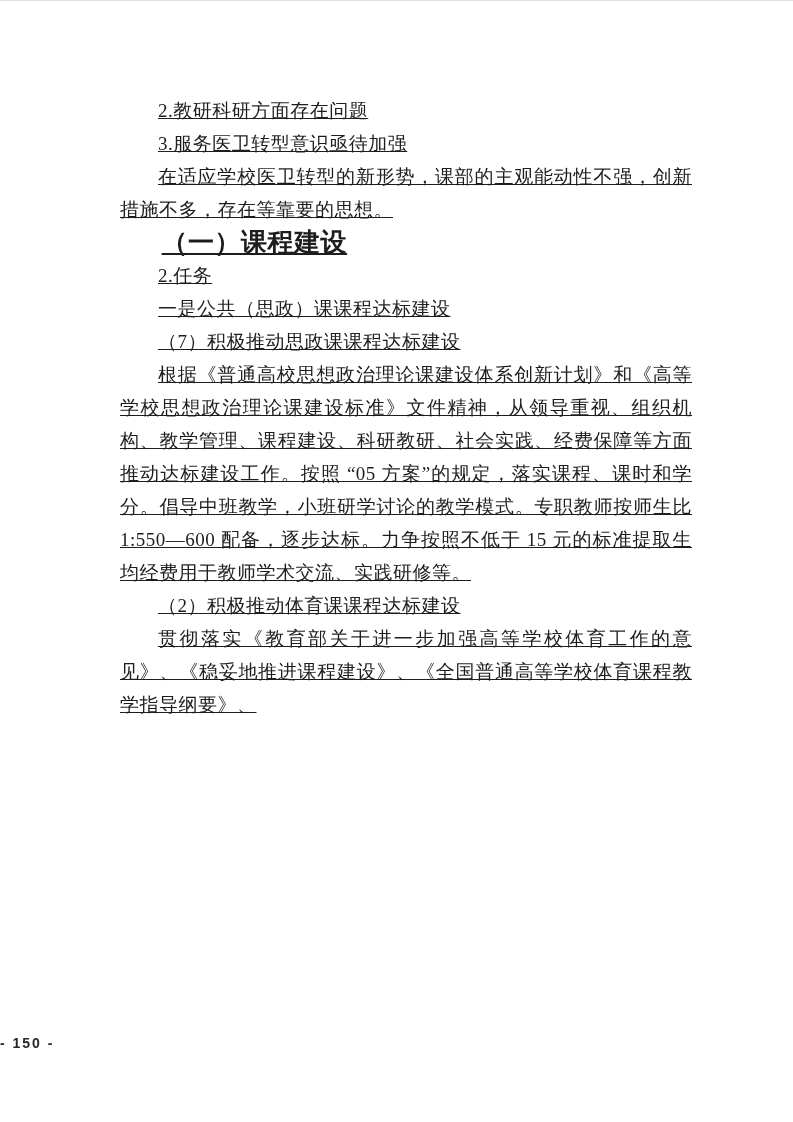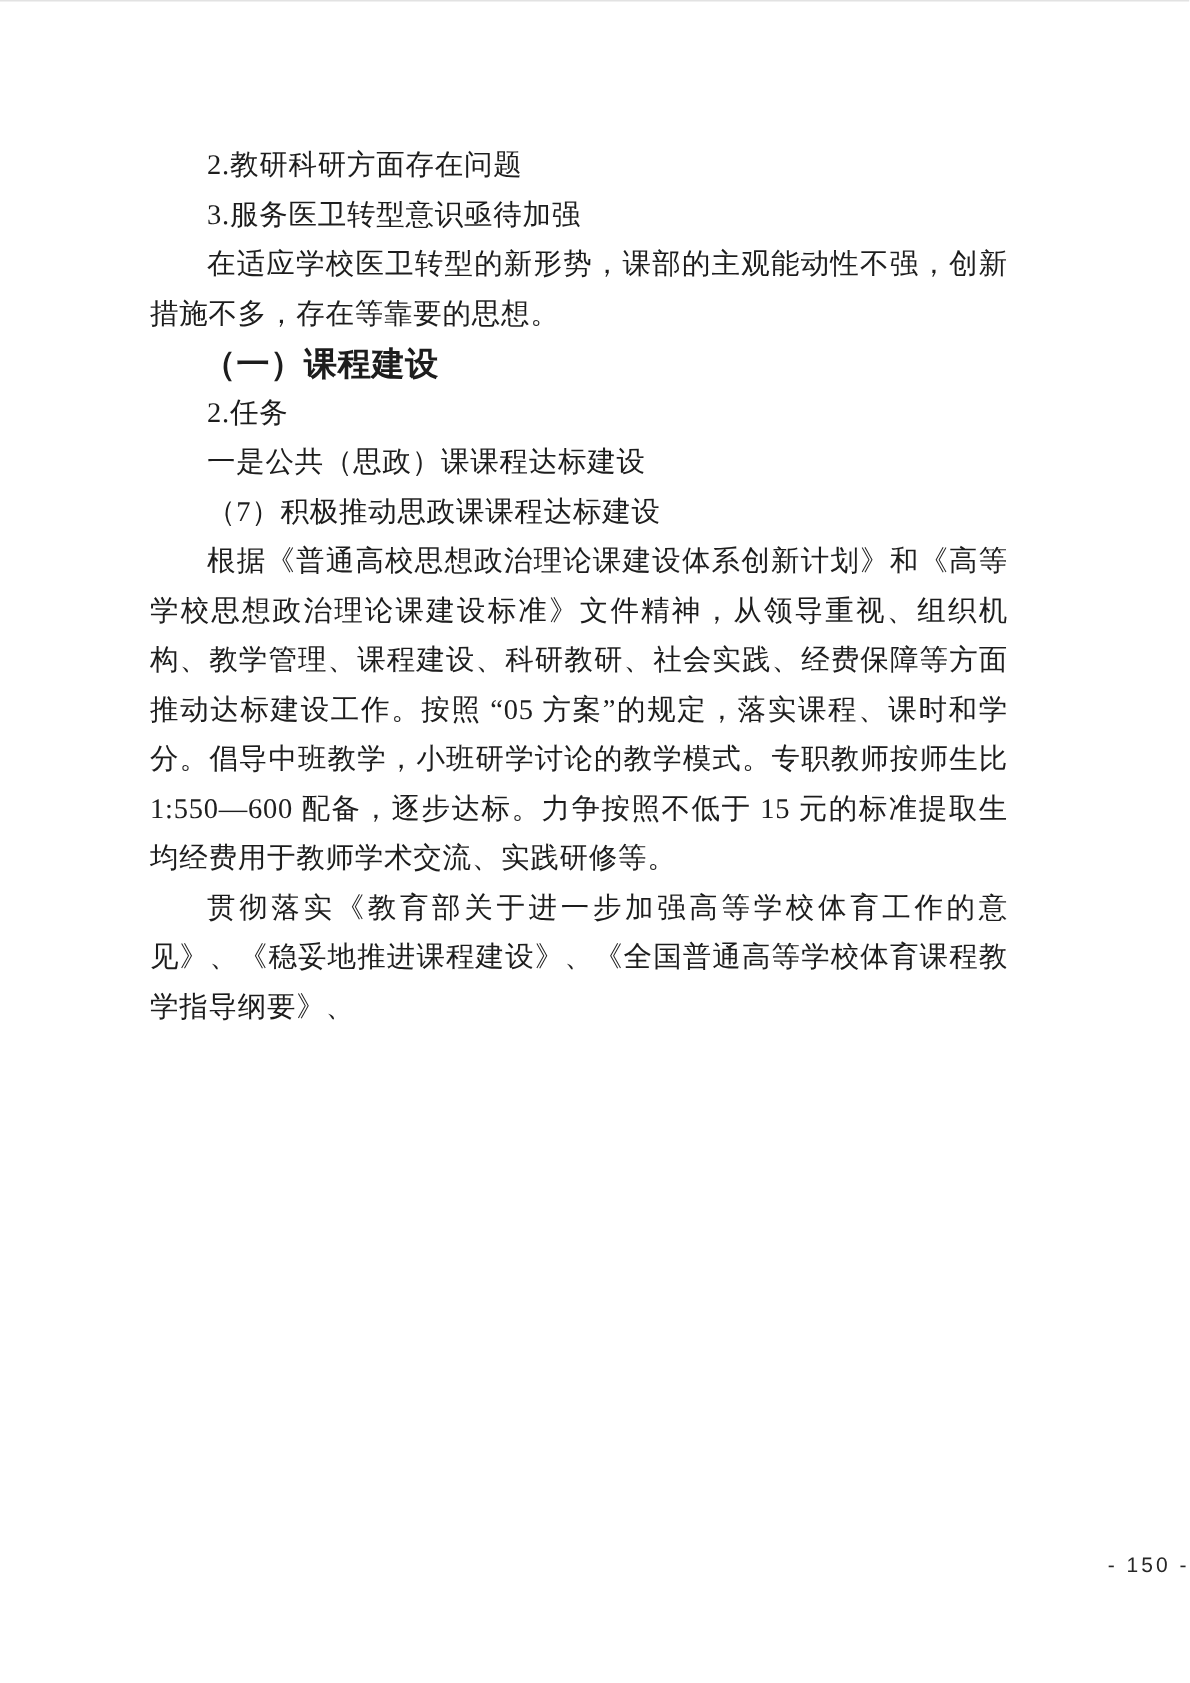--- a/index.html
+++ b/index.html
@@ -13,24 +13,25 @@
     height: 1122px;
     background: #ffffff;
     border-top: 1px solid #e2e2e2;
     overflow: hidden;
     font-family: "Liberation Serif", "DejaVu Serif", serif;
     color: #1d1d1d;
     box-sizing: border-box;
   }
   .content {
     position: absolute;
-    left: 100px;
+    left: 120px;
     top: 93px;
     width: 572px;
     text-align: justify;
+    text-decoration: underline;
   }
   .content p {
     margin: 0;
     padding: 0;
   }
   p.body-para {
     font-size: 19px;
     line-height: 33px;
     text-indent: 2em;
     letter-spacing: 0.5px;
@@ -39,49 +40,51 @@
     font-family: "Liberation Sans", "DejaVu Sans", sans-serif;
     font-weight: bold;
     font-size: 22px;
     line-height: 33px;
     text-indent: 2em;
     letter-spacing: 0.5px;
   }
   p.heading-2 {
     font-family: "Liberation Sans", "DejaVu Sans", sans-serif;
     font-weight: bold;
-    font-size: 22px;
+    font-size: 26px;
     line-height: 33px;
     text-indent: 1.6em;
     letter-spacing: 0.5px;
   }
   .footer {
     position: absolute;
     top: 1031px;
     left: 0;
     width: 100%;
-    text-align: right;
+    text-align: left;
     font-family: "Liberation Sans", "DejaVu Sans", sans-serif;
     font-size: 14px;
     line-height: 22px;
     color: #262626;
     letter-spacing: 2px;
+    font-weight: bold;
   }
 </style>
 </head>
 <body>
 
 <div class="page">
   <div class="content">
     <p class="body-para">2.教研科研方面存在问题</p>
     <p class="body-para">3.服务医卫转型意识亟待加强</p>
     <p class="body-para">在适应学校医卫转型的新形势，课部的主观能动性不强，创新措施不多，存在等靠要的思想。</p>
     <p class="heading-2">（一）课程建设</p>
     <p class="body-para">2.任务</p>
     <p class="body-para">一是公共（思政）课课程达标建设</p>
     <p class="body-para">（7）积极推动思政课课程达标建设</p>
     <p class="body-para">根据《普通高校思想政治理论课建设体系创新计划》和《高等学校思想政治理论课建设标准》文件精神，从领导重视、组织机构、教学管理、课程建设、科研教研、社会实践、经费保障等方面推动达标建设工作。按照 “05 方案”的规定，落实课程、课时和学分。倡导中班教学，小班研学讨论的教学模式。专职教师按师生比 1:550—600 配备，逐步达标。力争按照不低于 15 元的标准提取生均经费用于教师学术交流、实践研修等。</p>
+    <p class="body-para">（2）积极推动体育课课程达标建设</p>
     <p class="body-para">贯彻落实《教育部关于进一步加强高等学校体育工作的意见》、《稳妥地推进课程建设》、《全国普通高等学校体育课程教学指导纲要》、</p>
   </div>
   <div class="footer">
     <span>- 150 -</span>
   </div>
 </div>
 
 </body></html>

